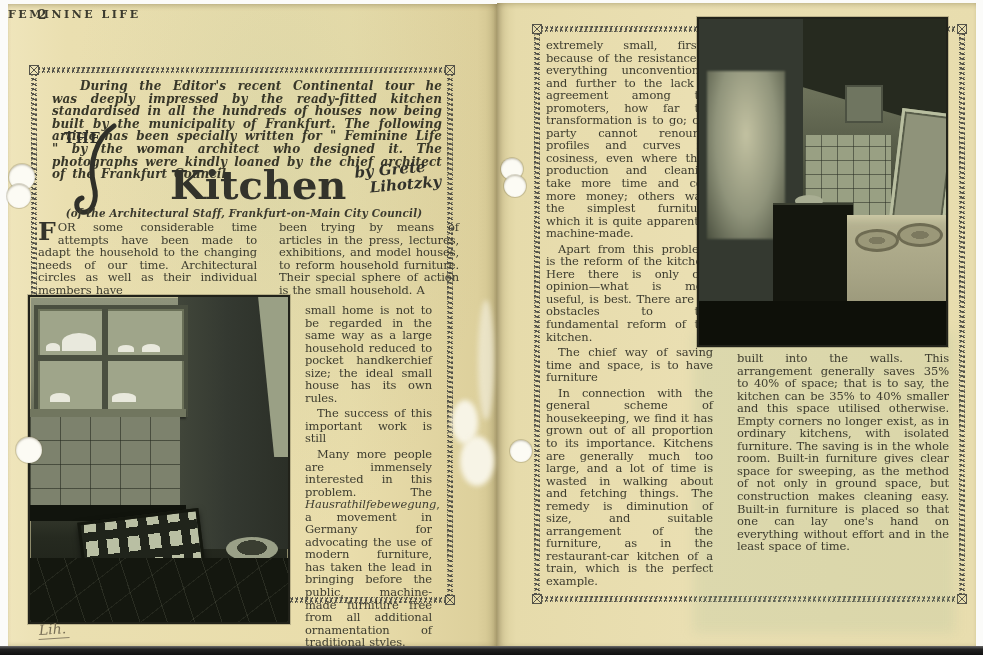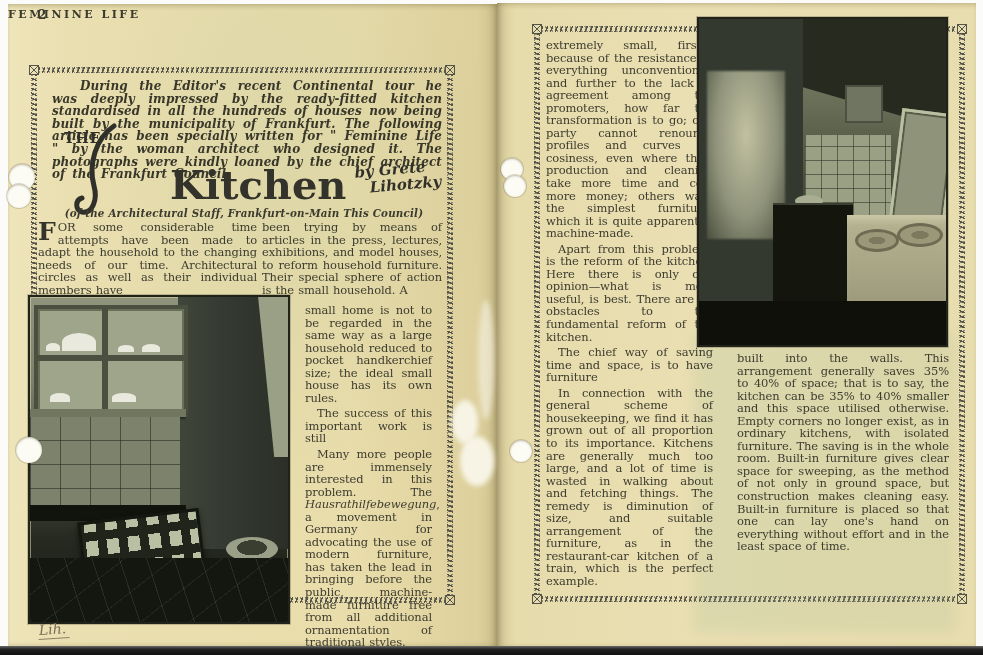--- a/index.html
+++ b/index.html
@@ -161,29 +161,29 @@
 
     <div class="t-the">THE</div>
     <svg class="t-swash" width="44" height="100" viewBox="0 0 44 100">
       <path d="M40,4 C22,16 14,42 20,64 C24,78 18,92 8,90 C1,88 1,78 8,76" fill="none" stroke="#30302a" stroke-width="5" stroke-linecap="round"></path>
     </svg>
     <div class="t-l2">Kitchen</div>
     <div class="t-by">
       <div>by Grete</div>
       <div style="padding-left:14px">Lihotzky</div>
     </div>
-    <div class="affil">(of the Architectural Staff, Frankfurt-on-Main This Council)</div>
+    <div class="affil">(of the Architectural Staff, Frankfurt-on-Main City Council)</div>
 
     <div class="body-text" style="position:absolute;left:30px;top:217px;width:219px;">
       <p class="nf">
         <span class="dropcap">F</span><span>OR some considerable time attempts have been made to adapt the household to the changing needs of our time. Architectural circles as well as their individual members have</span>
       </p>
     </div>
 
-    <div class="body-text" style="position:absolute;left:254px;top:217px;width:180px;">been trying by means of articles in the press, lectures, exhibitions, and model houses, to reform household furniture. Their special sphere of action is the small household.  A</div>
+    <div class="body-text" style="position:absolute;left:271px;top:217px;width:180px;">been trying by means of articles in the press, lectures, exhibitions, and model houses, to reform household furniture. Their special sphere of action is the small household.  A</div>
 
     <div class="body-text" style="position:absolute;left:297px;top:300px;width:127px;">
       <p class="nf">small home is not to be regarded in the same way as a large household reduced to pocket handkerchief size; the ideal small house has its own rules.</p>
       <p>The success of this important work is still</p>
       <p><span>Many more people are immensely interested in this problem.  The </span><i>Hausrathilfebewegung</i><span>, a movement in Germany for advocating the use of modern furniture, has taken the lead in bringing before the public, machine-made furniture free from all additional ornamentation of traditional styles.</span></p>
     </div>
 
     <div id="photo-left" class="photo">
       <div class="ph-layer lp-cupboard"></div>
       <div class="ph-layer lp-wall"></div>

